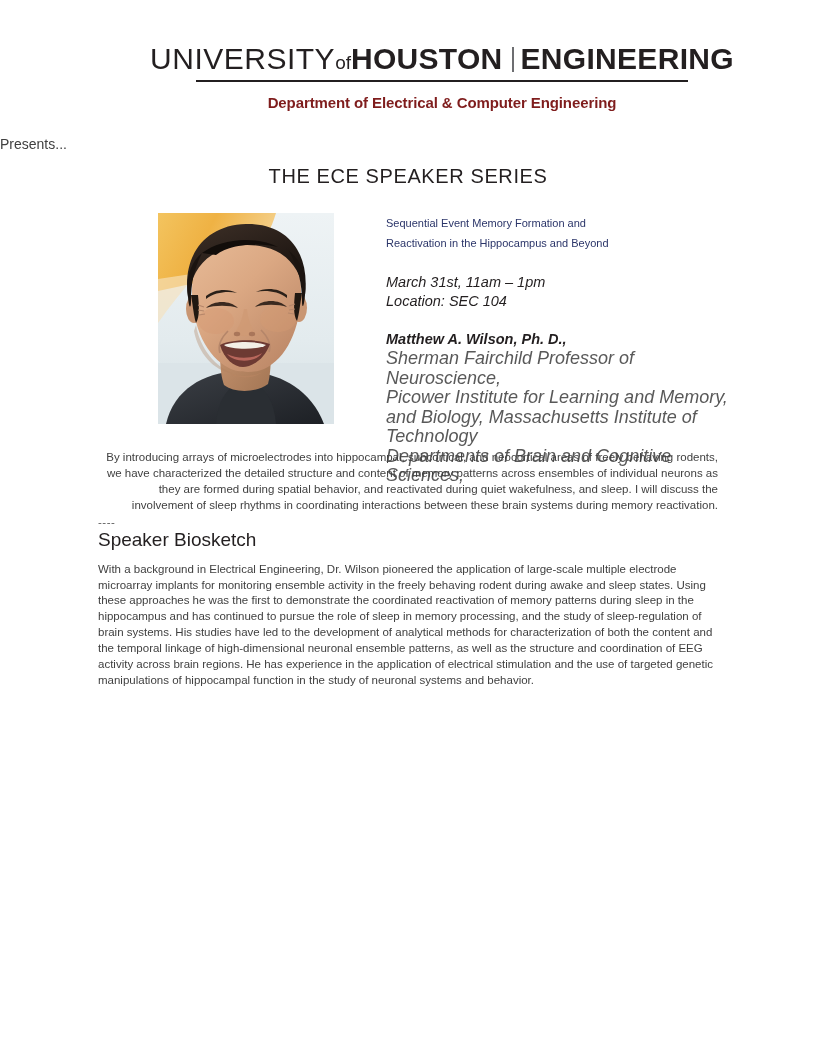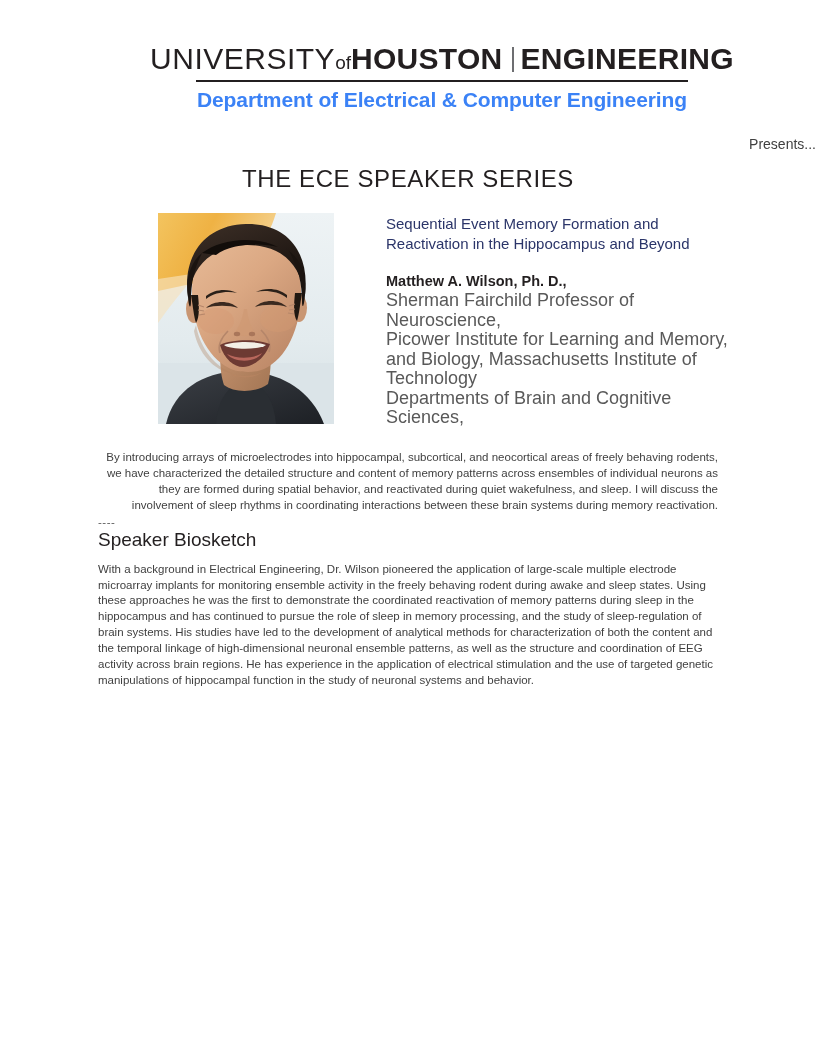--- a/index.html
+++ b/index.html
@@ -63,44 +63,44 @@
     font-weight: 700;
     letter-spacing: 0.3px;
   }
   .logo-rule {
     width: 492px;
     height: 2px;
     background: #231f20;
     margin: 6px auto 0 auto;
   }
   .dept-line {
-    margin-top: 7px;
-    font-size: 21px;
+    margin-top: 13px;
+    font-size: 15px;
     font-weight: 700;
-    color: #3b82f6;
+    color: #7f1d1d;
     letter-spacing: -0.1px;
   }
 
   
   .presents {
     position: absolute;
     left: 0;
     top: 136px;
     width: 816px;
-    text-align: right;
+    text-align: left;
     font-size: 14px;
     color: #404040;
   }
   .series-title {
     position: absolute;
     left: 0;
     top: 165px;
     width: 816px;
     text-align: center;
-    font-size: 24px;
+    font-size: 20px;
     color: #231f20;
     letter-spacing: 0.6px;
     font-weight: 400;
   }
 
   
   .photo {
     position: absolute;
     left: 158px;
     top: 213px;
@@ -112,34 +112,35 @@
   .photo svg { display: block; }
 
   
   .talk-col {
     position: absolute;
     left: 386px;
     top: 214px;
     width: 356px;
   }
   .talk-title {
-    font-size: 15px;
+    font-size: 11px;
     line-height: 19.5px;
     color: #2b3569;
     font-weight: 400;
   }
   .talk-when {
     margin-top: 20px;
     font-size: 14.5px;
     line-height: 19px;
     font-style: italic;
     color: #231f20;
   }
   .speaker-block {
     margin-top: 19px;
+    font-style: italic;
   }
   .speaker-name {
     font-size: 14.5px;
     line-height: 19px;
     font-weight: 700;
     color: #231f20;
   }
   .speaker-affil {
     font-size: 18px;
     line-height: 19.5px;
@@ -287,20 +288,24 @@
       </g>
     </svg>
   </div>
 
   <div class="talk-col">
     <div class="talk-title">
       <div>Sequential Event Memory Formation and</div>
       <div>Reactivation in the Hippocampus and Beyond</div>
     </div>
 
+    <div class="talk-when">
+      <div>March 31st, 11am – 1pm</div>
+      <div>Location: SEC 104</div>
+    </div>
 
     <div class="speaker-block">
       <div class="speaker-name">Matthew A. Wilson, Ph. D.,</div>
       <div class="speaker-affil">
         <div>Sherman Fairchild Professor of Neuroscience,</div>
         <div>Picower Institute for Learning and Memory,</div>
         <div>and Biology, Massachusetts Institute of Technology</div>
         <div>Departments of Brain and Cognitive Sciences,</div>
       </div>
     </div>

